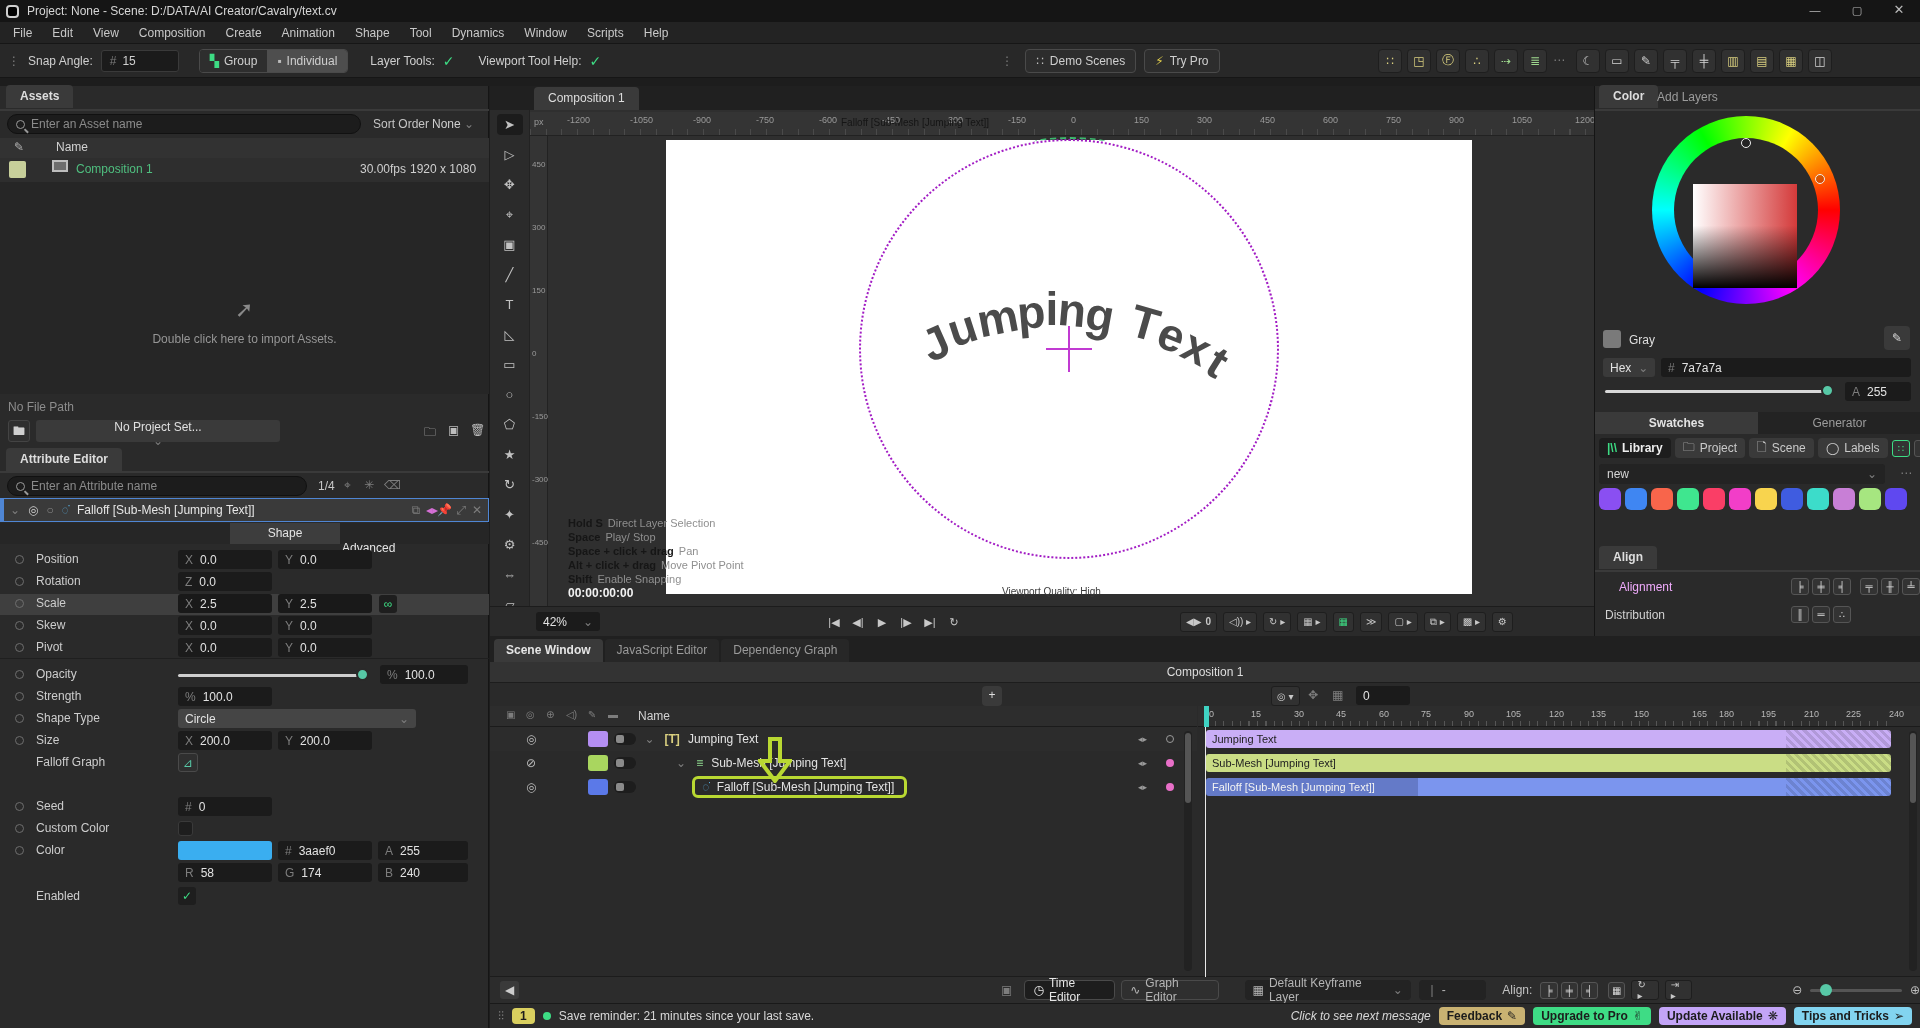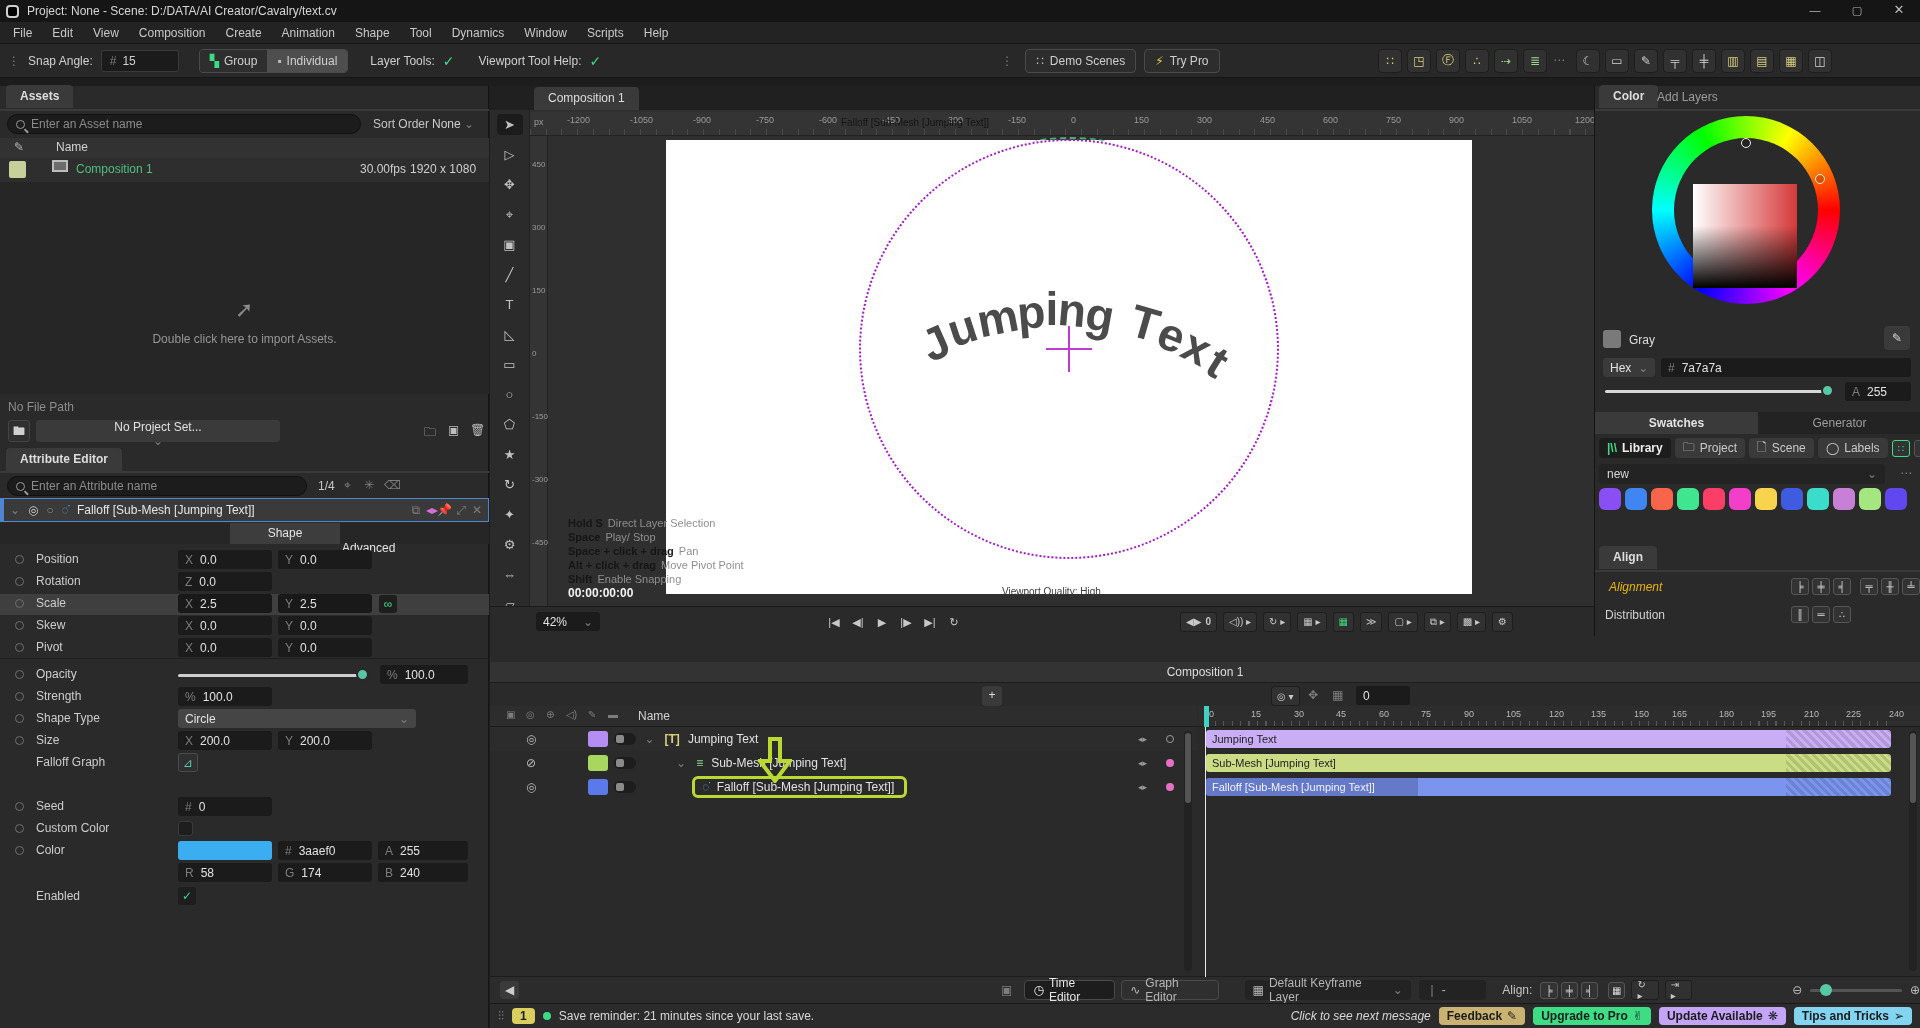--- a/index.html
+++ b/index.html
@@ -562,38 +562,43 @@
     <span class="swatch" style="background: rgb(248, 212, 78);"></span>
     <span class="swatch" style="background: rgb(63, 92, 224);"></span>
     <span class="swatch" style="background: rgb(60, 220, 202);"></span>
     <span class="swatch" style="background: rgb(200, 127, 214);"></span>
     <span class="swatch" style="background: rgb(166, 230, 128);"></span>
     <span class="swatch" style="background: rgb(95, 72, 240);"></span>
   </div>
 
   <span class="panel-tab" style="position:absolute;left:4px;top:460px;">Align</span>
   <div style="position:absolute;left:0;top:484px;width:326px;height:2px;background:#3a3a3a;"></div>
-  <span style="position:absolute;left:14px;top:494px;color:#eab308;font-style:italic;">Alignment</span>
+  <span style="position:absolute;left:24px;top:494px;color:#f0abfc;">Alignment</span>
   <div style="position:absolute;left:196px;top:492px;display:flex;gap:3px;">
     <span class="albtn">╞</span>
     <span class="albtn">╪</span>
     <span class="albtn">╡</span>
     <span class="albtn" style="margin-left:6px;">╤</span>
     <span class="albtn">╫</span>
     <span class="albtn">╧</span>
   </div>
   <span style="position:absolute;left:10px;top:522px;color:#d2d2d2;">Distribution</span>
   <div style="position:absolute;left:196px;top:520px;display:flex;gap:3px;">
     <span class="albtn">║</span>
     <span class="albtn">═</span>
     <span class="albtn">∴</span>
   </div>
 </div>
 
 <div id="bottom-panel" class="abs">
+  <div id="bp-tabs">
+    <span class="bp-tab on">Scene Window</span>
+    <span class="bp-tab">JavaScript Editor</span>
+    <span class="bp-tab">Dependency Graph</span>
+  </div>
   <div id="bp-header">Composition 1</div>
 
   <span style="position:absolute;left:492px;top:50px;width:20px;height:20px;background:#3a3a3a;border-radius:4px;text-align:center;line-height:19px;color:#ddd;">+</span>
   <span style="position:absolute;left:775px;top:50px;" class="vpsm">◎ ▾</span>
   <span style="position:absolute;left:818px;top:52px;" class="dim">✥</span>
   <span style="position:absolute;left:842px;top:52px;" class="dim">▦</span>
   <span class="fld" style="left:866px;top:50px;width:54px;">
       <span>0</span>
     </span>
 
@@ -612,21 +617,21 @@
       <b style="left:53px;">15</b>
     <b style="left:96px;">30</b>
       <b style="left:138px;">45</b>
     <b style="left:181px;">60</b>
       <b style="left:223px;">75</b>
     <b style="left:266px;">90</b>
       <b style="left:308px;">105</b>
     <b style="left:351px;">120</b>
       <b style="left:393px;">135</b>
     <b style="left:436px;">150</b>
-      <b style="left:474px;">165</b>
+      <b style="left:494px;">165</b>
     <b style="left:521px;">180</b>
       <b style="left:563px;">195</b>
     <b style="left:606px;">210</b>
       <b style="left:648px;">225</b>
     <b style="left:691px;">240</b>
     <span style="position:absolute;left:6px;top:0;width:5px;height:21px;background:#3fd2c2;"></span>
   </div>
   <span style="position:absolute;left:715px;top:91px;width:1px;height:250px;background:#e8e8e8;z-index:5;"></span>
 
   <div class="lay-row" style="top:91px;background:#2c2c2c;">

